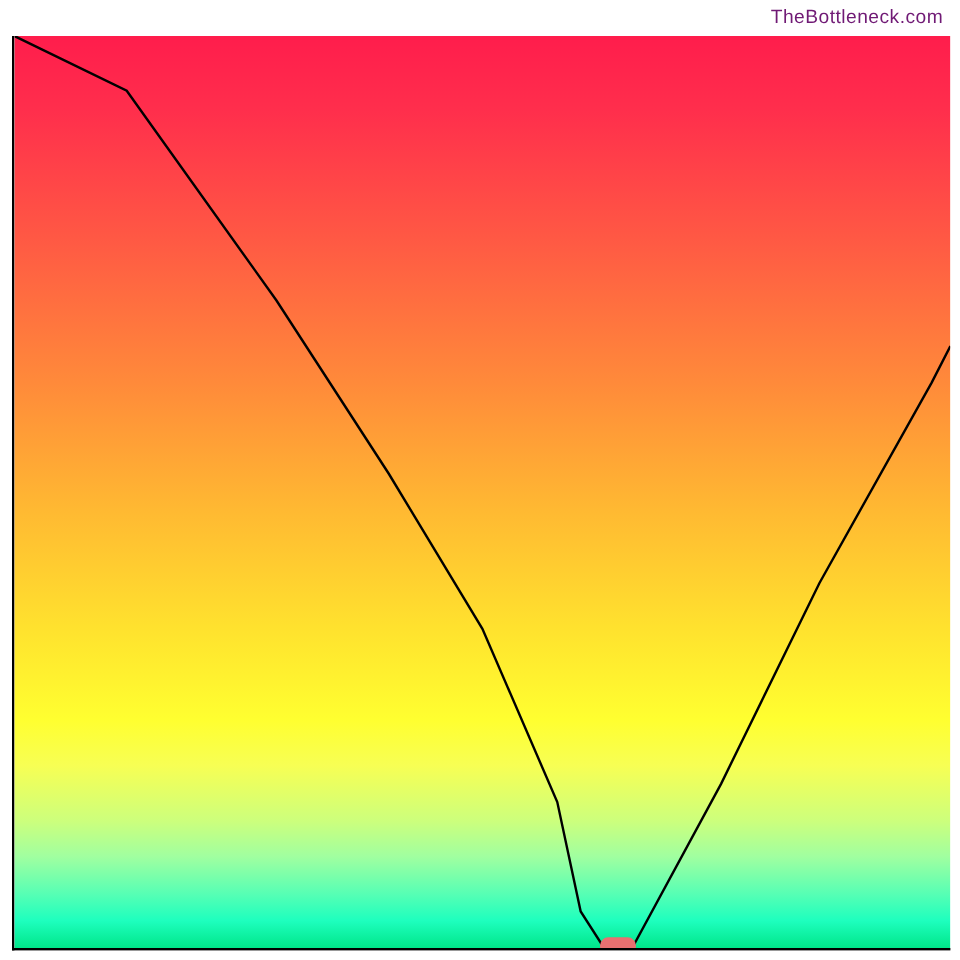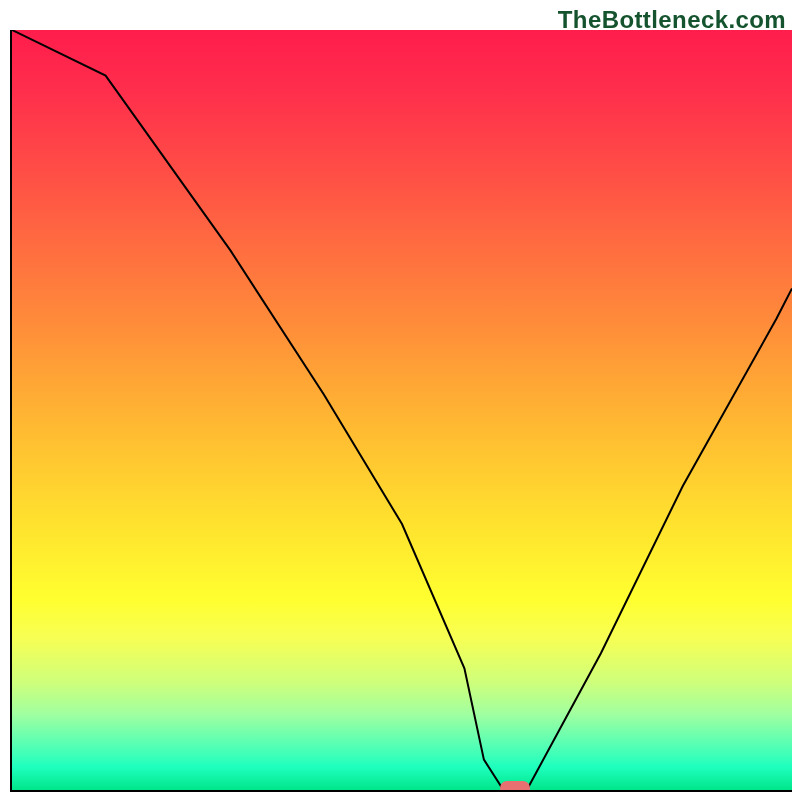--- a/index.html
+++ b/index.html
@@ -45,23 +45,23 @@
       #58ffb4 94%,
       #1effbe 97%,
       #00e68a 100%
     );
   }
   .watermark {
     position: absolute;
     top: 6px;
     right: 14px;
     font-family: Arial, Helvetica, sans-serif;
-    font-size: 24px;
-    font-weight: 700;
-    color: #14532d;
+    font-size: 16px;
+    font-weight: 400;
+    color: #701a75;
     letter-spacing: 0.4px;
   }
   .curve-svg {
     position: absolute;
     left: 0;
     top: 0;
     width: 100%;
     height: 100%;
   }
   .curve-path {

